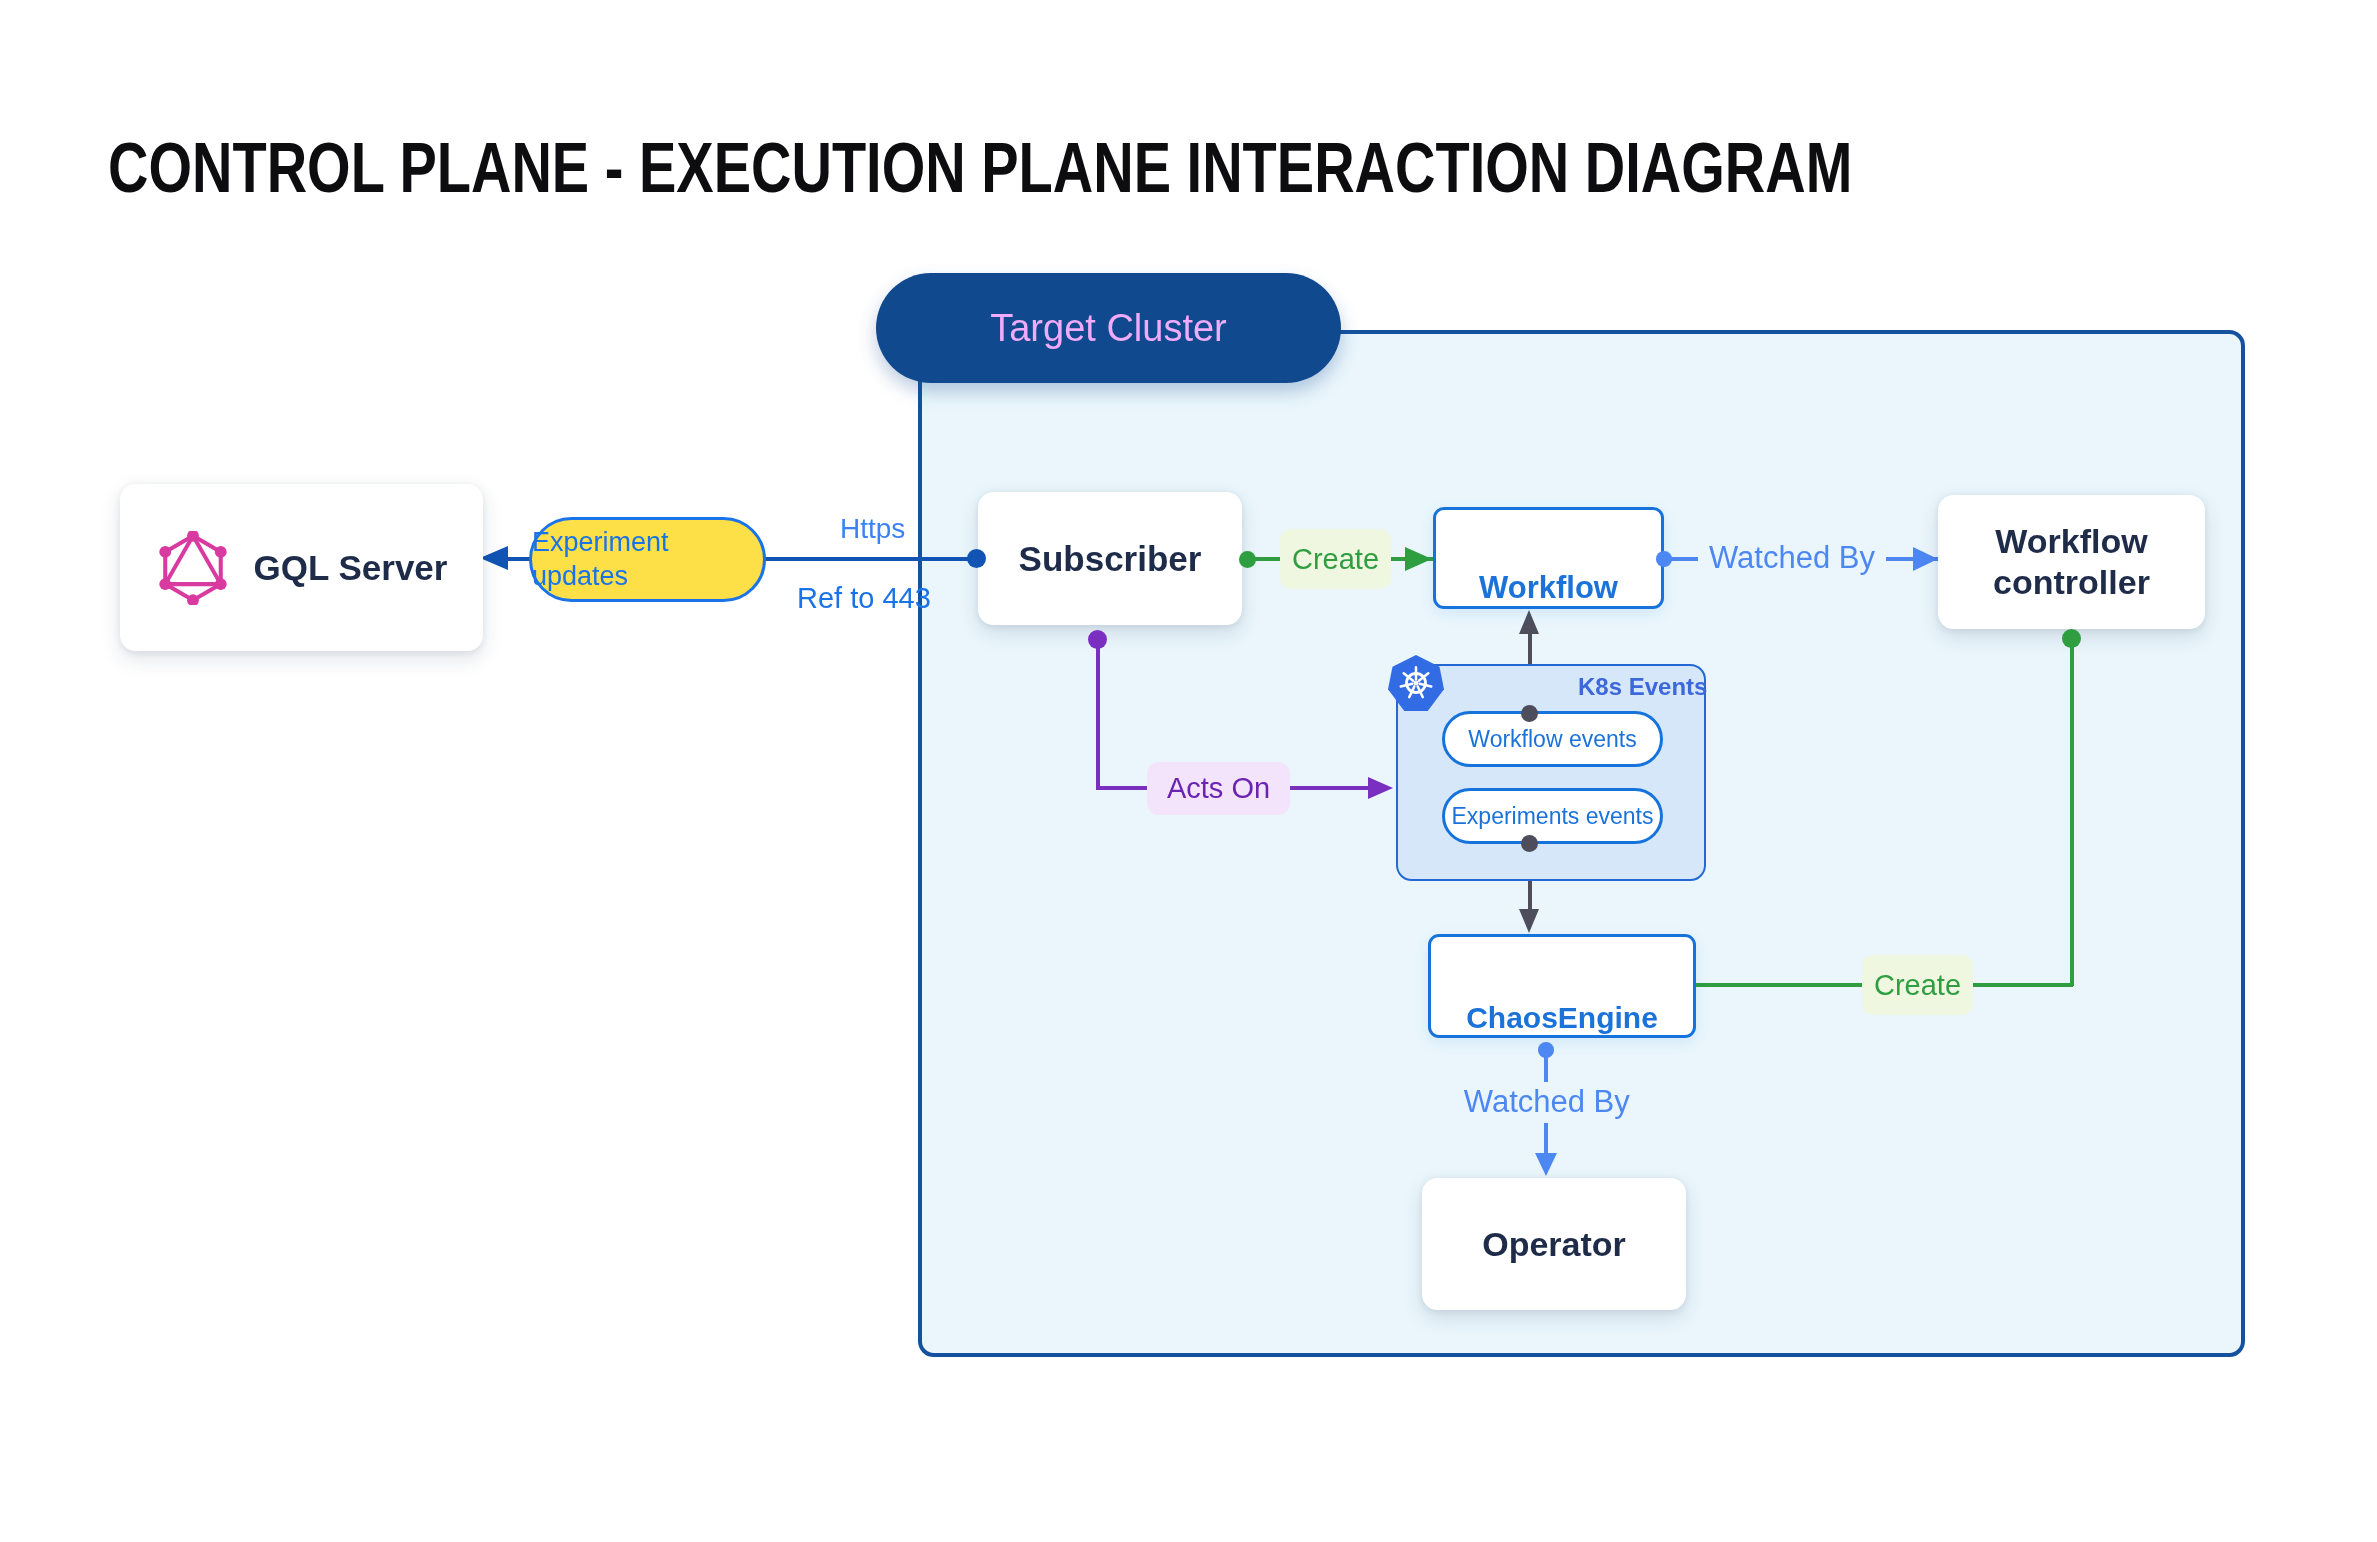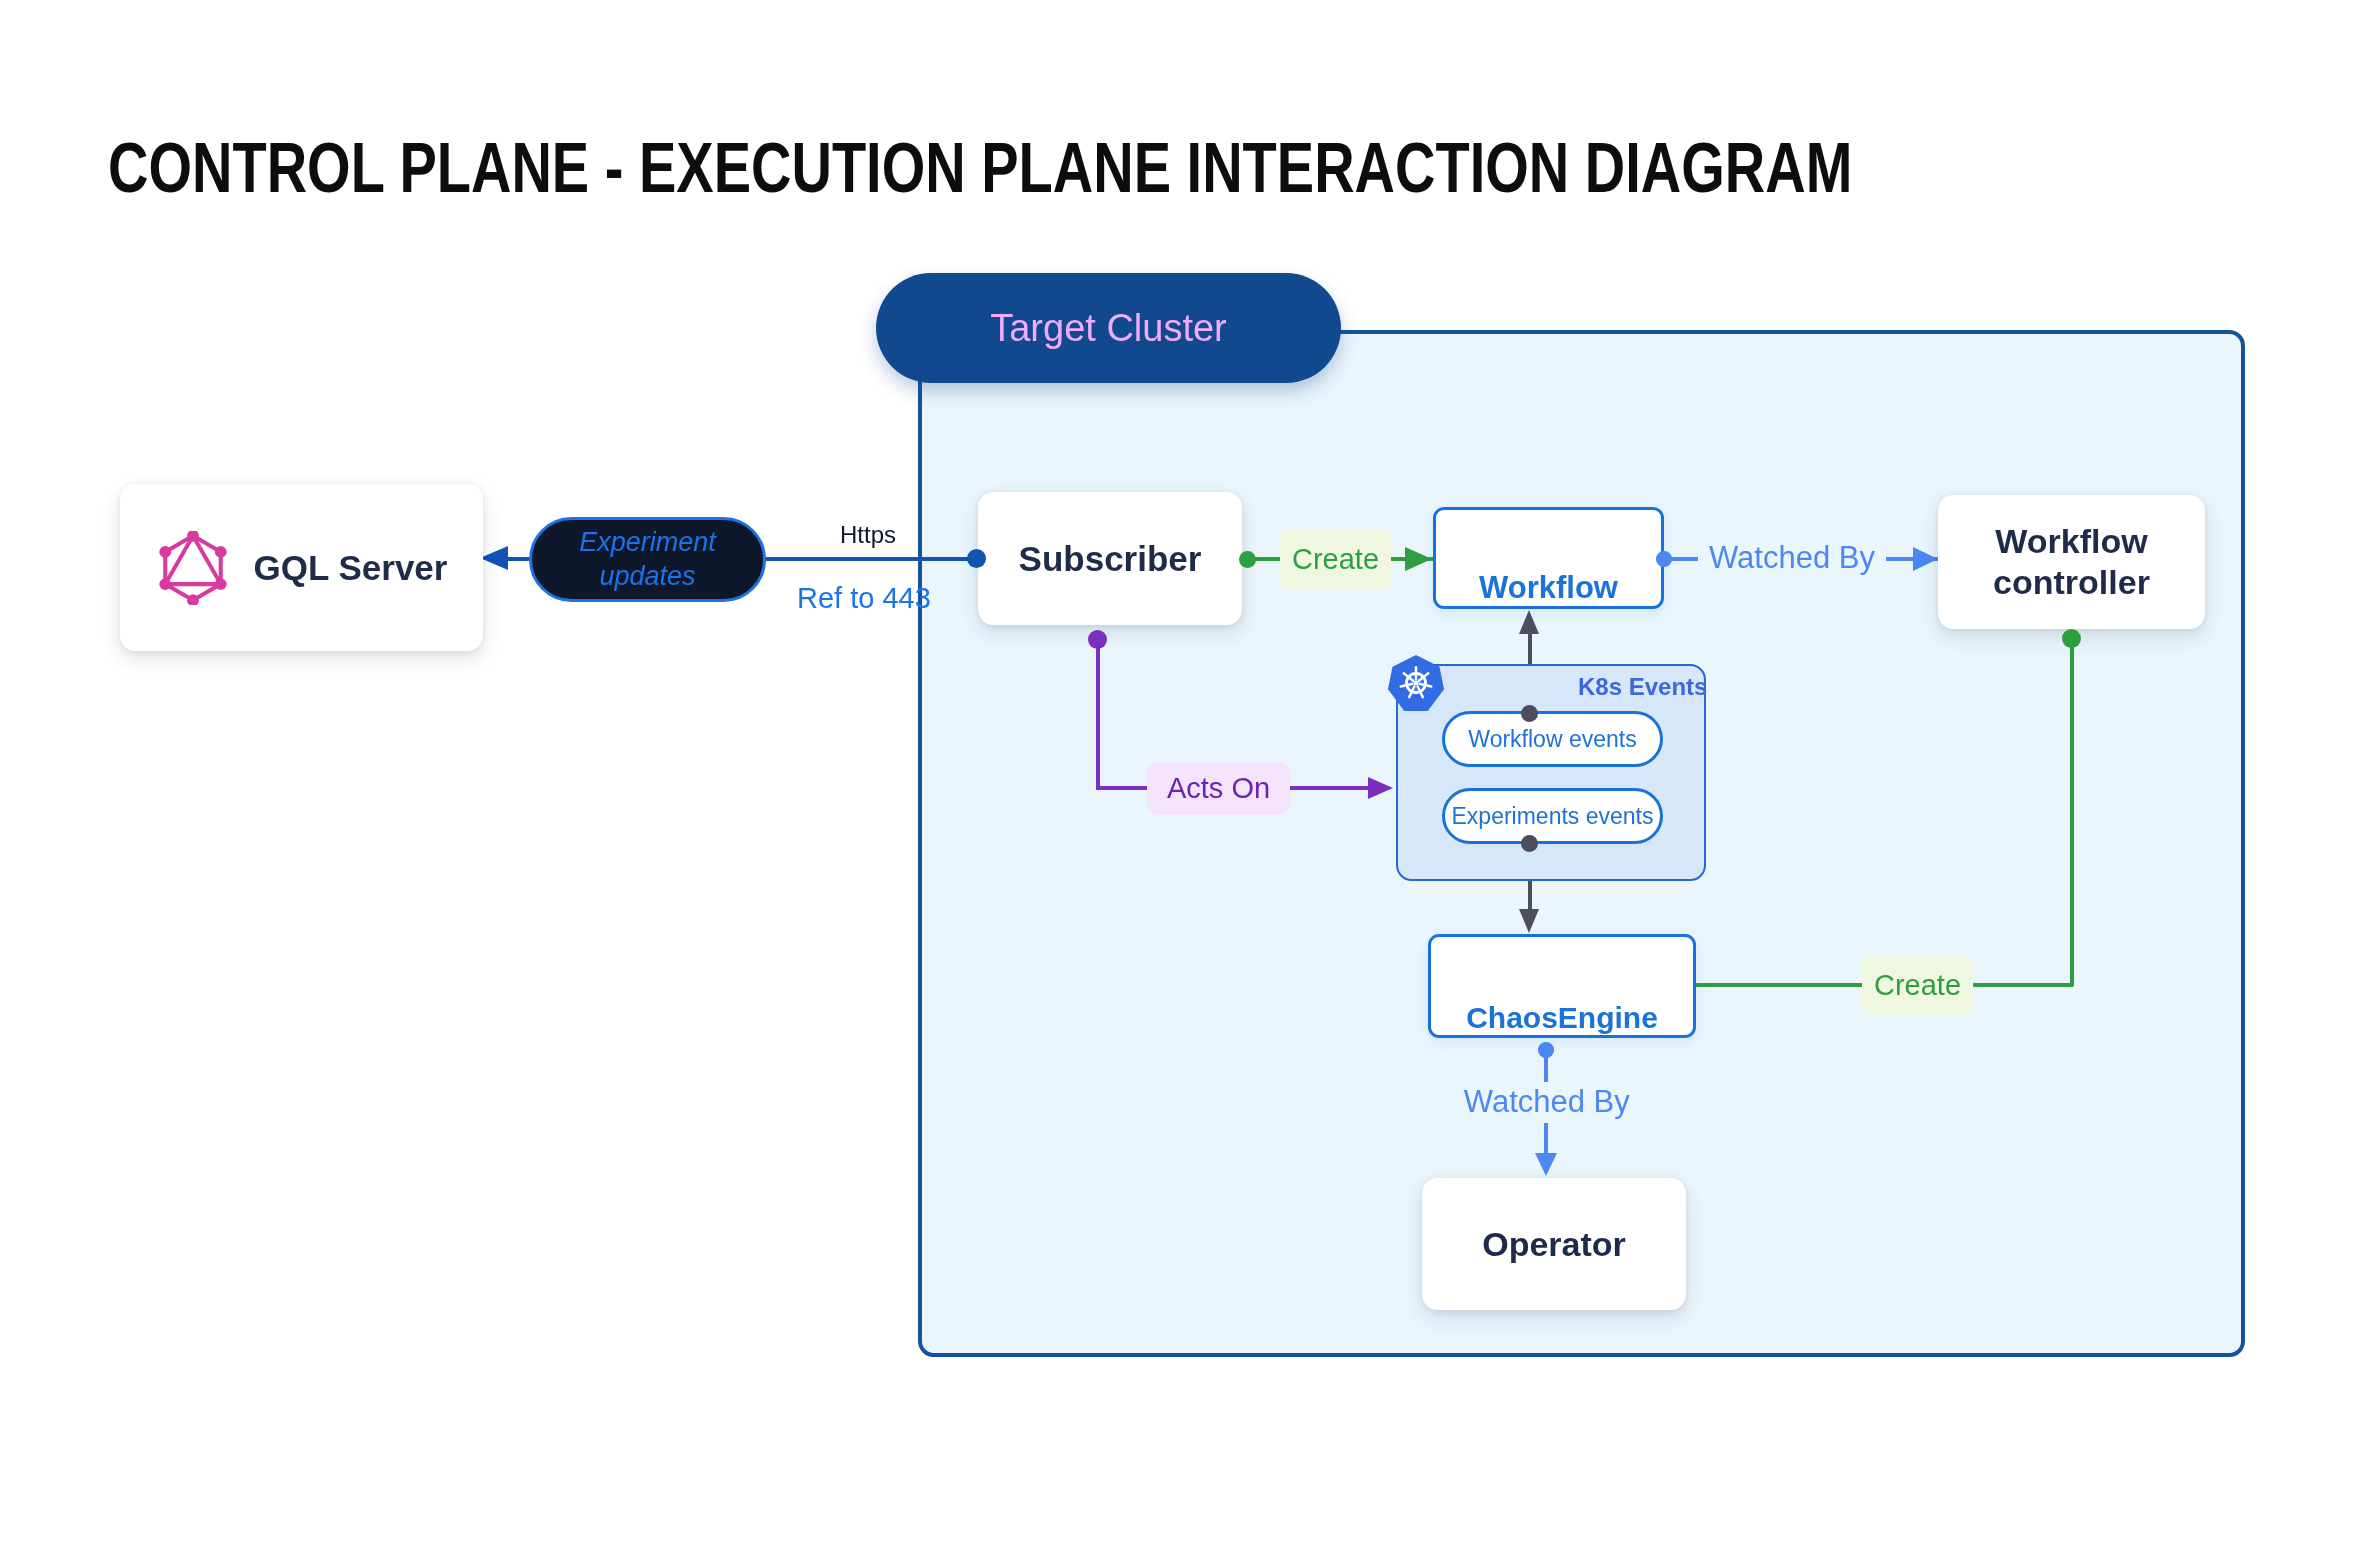--- a/index.html
+++ b/index.html
@@ -83,22 +83,22 @@
             <circle cx="12.5" cy="28.25" r="8"></circle>
         </g>
       </svg>
     </span>
     <span>GQL Server</span>
   </div>
 
   <div class="abs arrow" style="left:480px;top:546px;border-top:12.7px solid transparent;border-bottom:12.7px solid transparent;border-right:28px solid #1154b4;"></div>
   <div class="abs hline" style="left:502px;top:557px;width:474px;height:4.2px;background:#1154b4;"></div>
   <div class="abs dot" style="left:967px;top:549px;width:19.4px;height:19.4px;background:#1154b4;"></div>
-  <div class="abs edge-label" style="left:529px;top:517px;width:237px;height:85px;background:#0f172a;border:3px solid #1a73e8;border-radius:43px;color:#1a73e8;font-size:27px;font-weight:500;line-height:1.25;white-space:normal;text-align:center;box-sizing:border-box;font-style:italic;">Experiment updates</div>
-  <div class="abs edge-label" style="left:840px;top:513px;font-size:24px;color:#0f172a;margin-top:8px;">Https</div>
+  <div class="abs edge-label" style="left:529px;top:517px;width:237px;height:85px;background:#fde047;border:3px solid #1a73e8;border-radius:43px;color:#1a73e8;font-size:27px;font-weight:500;line-height:1.25;white-space:normal;text-align:left;box-sizing:border-box;">Experiment updates</div>
+  <div class="abs edge-label" style="left:840px;top:513px;font-size:28px;color:#3b82f6;">Https</div>
   <div class="abs edge-label" style="left:797px;top:582px;font-size:29px;color:#1a73e8;">Ref to 443</div>
 
   <div class="abs card" style="left:978px;top:492px;width:264px;height:133px;font-size:35px;">
     <span>Subscriber</span>
   </div>
 
   <div class="abs dot" style="left:1239px;top:551px;width:17px;height:17px;background:#2f9e41;"></div>
   <div class="abs hline" style="left:1244px;top:557px;width:189px;height:3.6px;background:#2f9e41;"></div>
   <div class="abs arrow" style="left:1405px;top:547px;border-top:12px solid transparent;border-bottom:12px solid transparent;border-left:27px solid #2f9e41;"></div>
   <div class="abs edge-label" style="left:1280px;top:529px;width:111px;height:60px;background:#eff7e1;border-radius:11px;color:#2f9e41;font-size:29px;">Create</div>

